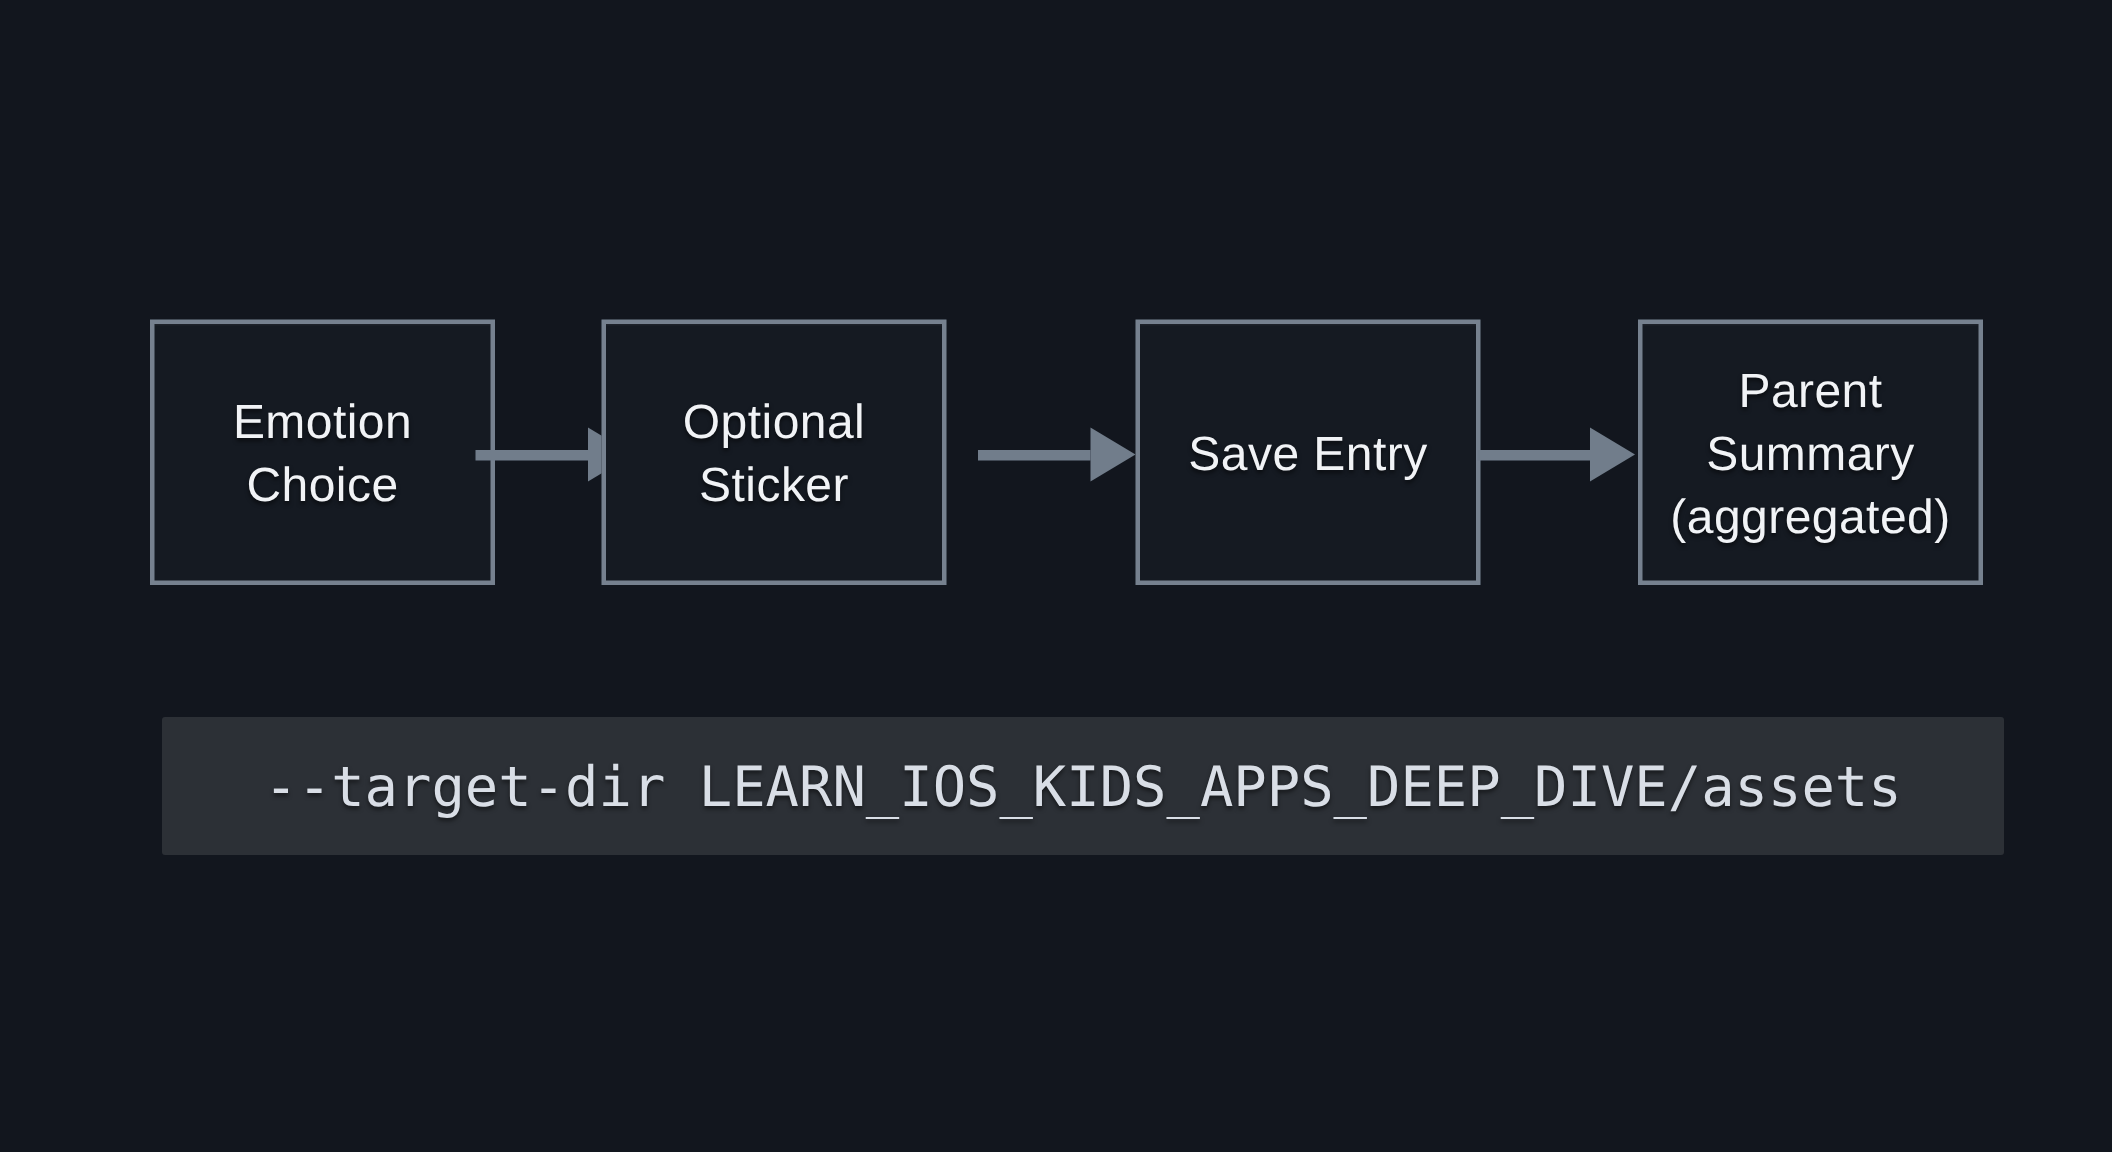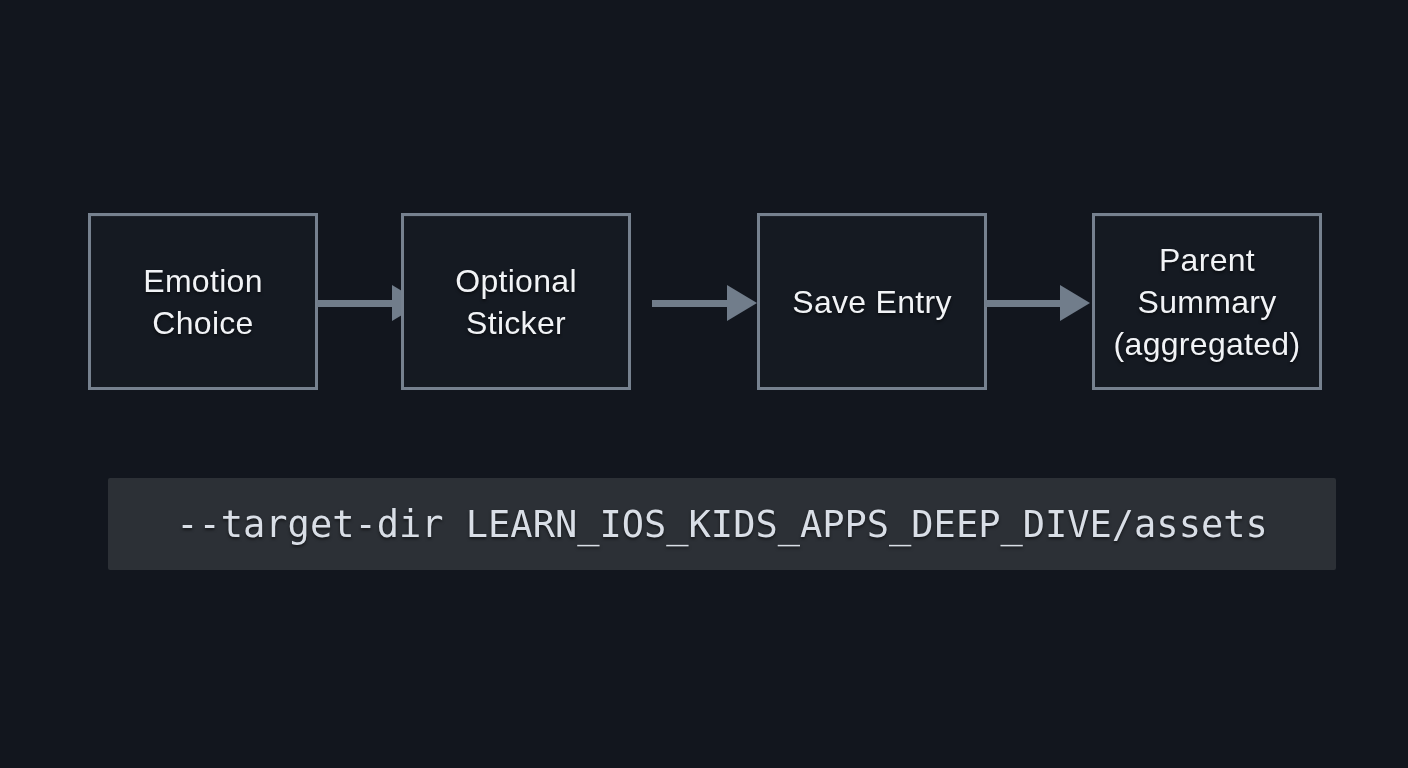--- a/index.html
+++ b/index.html
@@ -31,21 +31,21 @@
   }
   .flow-node .label {
     color: #f1f3f6;
     font-size: 32px;
     line-height: 42px;
     text-align: center;
     white-space: pre-line;
     text-shadow: 0 2px 3px rgba(0,0,0,0.55);
     letter-spacing: 0.3px;
   }
-  .node-1 { left: 88px; }
+  .node-1 { left: 100px; }
   .node-2 { left: 401px; }
   .node-3 { left: 757px; }
   .node-4 { left: 1092px; }
   
   .flow-arrow {
     position: absolute;
     top: 285px;
     width: 105px;
     height: 36px;
     display: flex;

